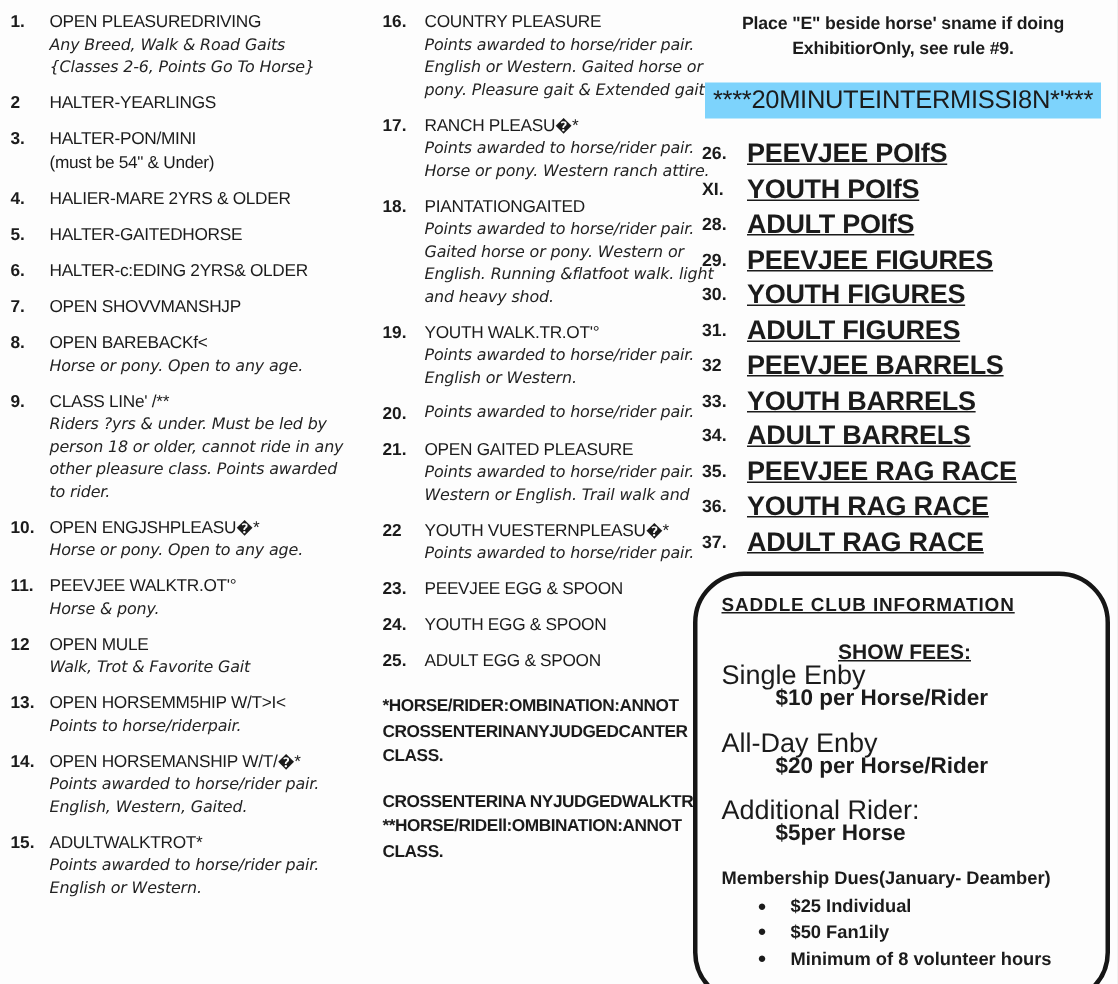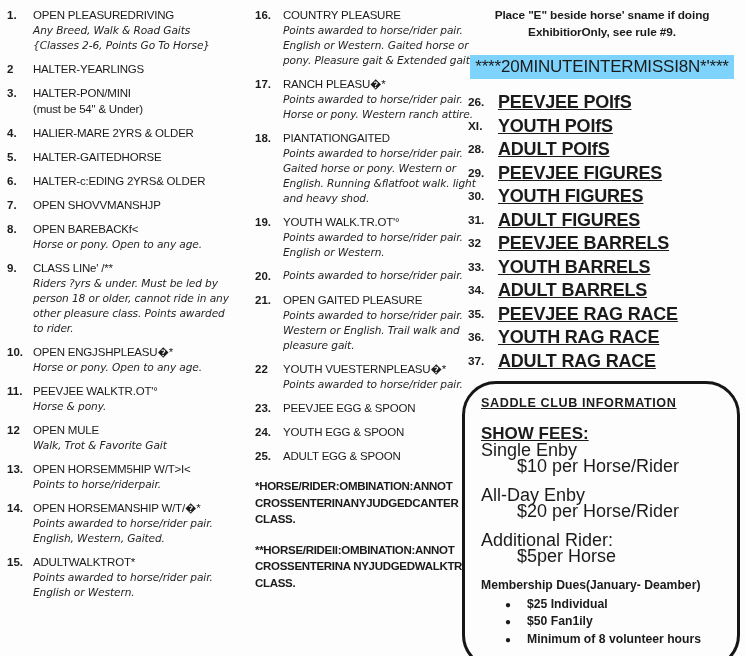--- a/index.html
+++ b/index.html
@@ -36,23 +36,23 @@
   .infobox{
     box-sizing:border-box;
     margin-top:12px;
     width:278px;height:288px;
     border:3px solid #161616;
     border-radius:34px;
     padding:12px 12px 12px 16px;
     background:#fdfdfd;
   }
   .infobox-title{text-align:left;font-weight:bold;font-size:12.6px;letter-spacing:0.6px;text-decoration:underline;margin-bottom:16px;}
-  .fees-label{font-weight:bold;font-size:17px;text-decoration:underline;line-height:16px;}
+  .fees-label{font-weight:bold;font-size:14px;text-decoration:underline;line-height:16px;text-align:center;}
   .fee-name{font-weight:normal;font-size:18px;line-height:16px;}
-  .fee-price{font-weight:normal;font-size:18px;line-height:16px;padding-left:36px;margin-bottom:13px;}
+  .fee-price{font-weight:bold;font-size:15px;line-height:16px;padding-left:36px;margin-bottom:13px;}
   .membership-title{font-weight:bold;font-size:12.2px;line-height:16px;margin-top:2px;margin-bottom:3px;}
   .bullet-item{display:flex;font-weight:bold;font-size:12.2px;line-height:17.5px;padding-left:24px;}
   .bullet-item .dot{flex:none;width:22px;font-size:10px;line-height:17.5px;}
 </style>
 </head>
 <body>
 
 <div class="page">
 
   <div class="col col-left" id="colLeft">
@@ -205,21 +205,20 @@
         <div class="body">
           <div class="desc-line">Points awarded to horse/rider pair.</div>
         </div>
       </div>
       <div class="item">
         <span class="num">21.</span>
         <div class="body">
           <div class="title-line">OPEN GAITED PLEASURE</div>
           <div class="desc-line">Points awarded to horse/rider pair.</div>
           <div class="desc-line">Western or English.  Trail walk and</div>
-          <div class="desc-line">pleasure gait.</div>
         </div>
       </div>
       <div class="item">
         <span class="num">22</span>
         <div class="body">
           <div class="title-line">YOUTH VUESTERNPLEASU�*</div>
           <div class="desc-line">Points awarded to horse/rider pair.</div>
         </div>
       </div>
       <div class="item">
@@ -239,22 +238,22 @@
         <div class="body">
           <div class="title-line">ADULT EGG &amp; SPOON</div>
         </div>
       </div>
       <div class="footnote">
         <div>*HORSE/RIDER:OMBINATION:ANNOT</div>
         <div>CROSSENTERINANYJUDGEDCANTER</div>
         <div>CLASS.</div>
       </div>
       <div class="footnote">
+        <div>CROSSENTERINA NYJUDGEDWALKTROT</div>
         <div>**HORSE/RIDEll:OMBINATION:ANNOT</div>
-        <div>CROSSENTERINA NYJUDGEDWALKTROT</div>
         <div>CLASS.</div>
       </div>
     </div>
 
   <div class="col col-right">
     <div class="notice">
       <div>Place "E" beside horse' sname if doing</div>
       <div>ExhibitiorOnly, see rule #9.</div>
     </div>
     <div class="intermission-wrap">

